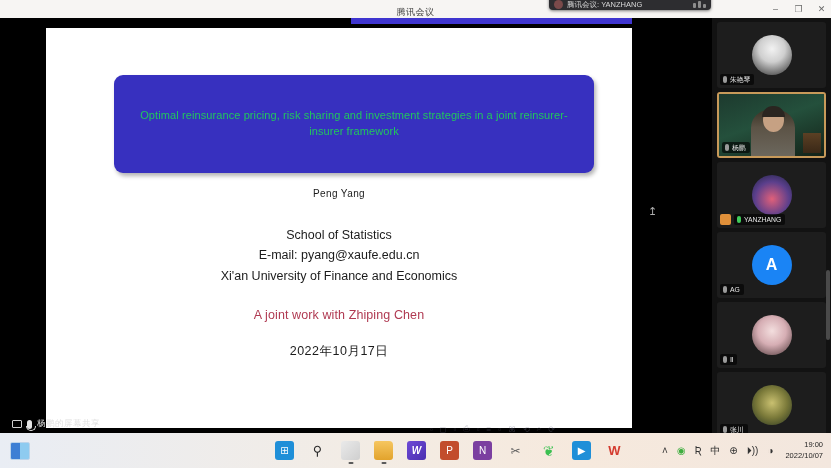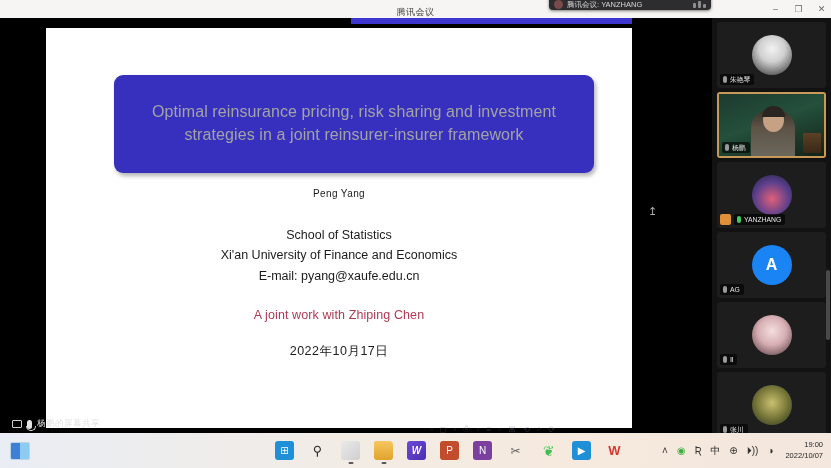--- a/index.html
+++ b/index.html
@@ -66,21 +66,21 @@
     background: #ffffff;
   }
   .slide-title-box {
     position: absolute; left: 68px; top: 47px; width: 480px; height: 98px;
     background: #3730bf; border-radius: 9px;
     box-shadow: 2px 3px 4px rgba(0,0,0,.30);
     display: flex; align-items: center; justify-content: center;
     padding: 4px 16px;
   }
   .slide-title {
-    color: #a3a3a3; font-size: 16px; line-height: 1.42;
+    color: #22c55e; font-size: 11px; line-height: 1.42;
     text-align: center; letter-spacing: .1px;
   }
   .slide-body {
     position: absolute; left: 0; top: 160px; width: 586px;
     text-align: center; color: #1b1b1b;
   }
   .author { font-size: 10px; letter-spacing: .4px; margin-bottom: 26px; }
   .affil-line { font-size: 12.5px; line-height: 1.62; }
   .joint {
     font-size: 12.5px; color: #b03a52; margin-top: 22px; letter-spacing: .1px;
@@ -270,22 +270,22 @@
     </div>
 
     <div class="slide">
       <div class="slide-title-box">
         <div class="slide-title">Optimal reinsurance pricing, risk sharing and investment strategies in a joint reinsurer-insurer framework</div>
       </div>
 
       <div class="slide-body">
         <div class="author">Peng   Yang</div>
         <div class="affil-line">School of Statistics</div>
+        <div class="affil-line">E-mail: pyang@xaufe.edu.cn</div>
         <div class="affil-line">Xi'an University of Finance and Economics</div>
-        <div class="affil-line">E-mail: pyang@xaufe.edu.cn</div>
         <div class="joint">A joint work with Zhiping Chen</div>
         <div class="date">2022年10月17日</div>
       </div>
     </div>
 
     <div class="ppt-nav">
       <span>▫</span>
       <span>◻</span>
       <span>▫</span>
       <span>⎙</span>

